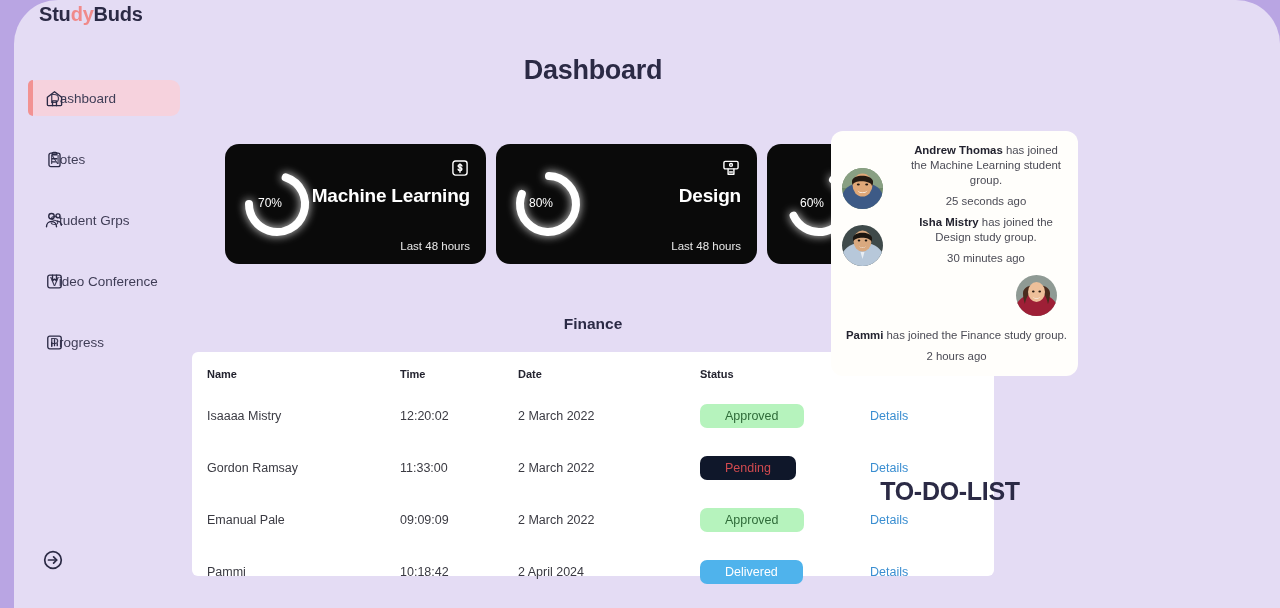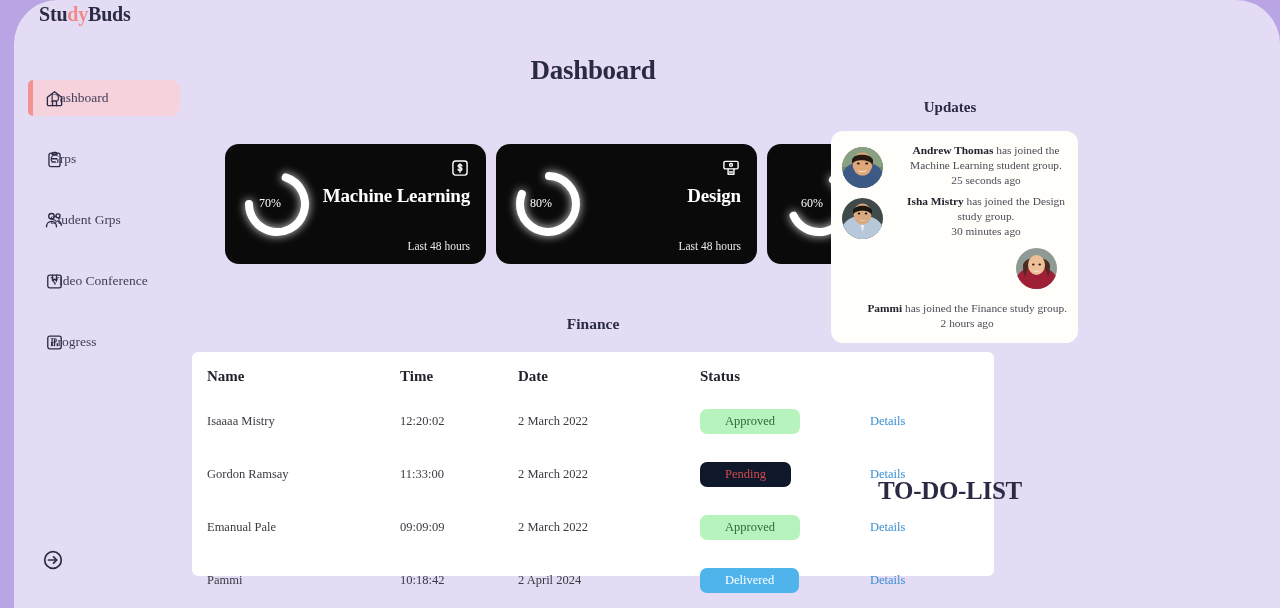--- a/index.html
+++ b/index.html
@@ -14,21 +14,20 @@
     font-family: "Liberation Sans", sans-serif;
     background: #b9a5e3;
   }
 
   
   #app {
     position: relative;
     width: 1280px;
     height: 608px;
     background: #b9a5e3;
-    font-family: Liberation Serif, serif;
   }
 
   #panel {
     position: absolute;
     left: 14px;
     top: 0;
     width: 1266px;
     height: 608px;
     background: #e4dcf4;
     border-radius: 44px 44px 0 0;
@@ -220,21 +219,21 @@
     width: 802px;
     height: 224px;
     background: #ffffff;
     border-radius: 6px;
   }
 
   table { width: 100%; border-collapse: collapse; }
 
   th {
     text-align: left;
-    font-size: 15px;
+    font-size: 11px;
     font-weight: bold;
     color: #23232f;
     padding: 16px 0 10px 0;
   }
   td {
     text-align: left;
     font-size: 12.5px;
     color: #3a3a42;
     padding: 14px 0;
     height: 44px;
@@ -318,20 +317,21 @@
   .update-body {
     flex: 1 1 auto;
     text-align: center;
     font-size: 11.4px;
     line-height: 15px;
     color: #4b4b55;
   }
   .update-body .who { font-weight: bold; color: #23232f; }
   .update-time {
     display: block;
+    margin-top: 6px;
     font-size: 11.4px;
     color: #4b4b55;
   }
 
   #todo-title {
     position: absolute;
     left: 0;
     top: 477px;
     width: 268px;
     text-align: center;
@@ -365,21 +365,21 @@
         </div>
 
         <div class="nav-item">
           <span class="nav-icon">
             <svg width="19" height="19" viewBox="0 0 24 24" fill="none" stroke="#2b2a45" stroke-width="1.7" stroke-linecap="round" stroke-linejoin="round">
               <rect x="5" y="4" width="14" height="17" rx="2.5"></rect>
               <path d="M9 4.5a1.5 1.5 0 0 1 1.5-1.5h3A1.5 1.5 0 0 1 15 4.5V6H9z"></path>
               <path d="M9 11h6M9 15h4"></path>
             </svg>
           </span>
-          <span class="nav-label">Grps</span>
+          <span class="nav-label">Notes</span>
         </div>
 
         <div class="nav-item">
           <span class="nav-icon">
             <svg width="20" height="20" viewBox="0 0 24 24" fill="none" stroke="#2b2a45" stroke-width="1.7" stroke-linecap="round" stroke-linejoin="round">
               <circle cx="9" cy="7.5" r="3.3"></circle>
               <path d="M3 20c0-3.6 2.7-6.2 6-6.2s6 2.6 6 6.2"></path>
               <circle cx="16.8" cy="7" r="2.4"></circle>
               <path d="M16.2 13.3c2.7.2 4.6 2.4 4.6 5.1"></path>
             </svg>
@@ -524,21 +524,20 @@
               <td class="c-action"><a class="details-link">Details</a></td>
             </tr>
           </tbody>
         </table>
       </div>
 
     </div>
 
     <div id="right-rail">
 
-      <div id="updates-title">Updates</div>
 
       <div id="updates-card">
 
         <div class="update-row">
           <div class="avatar">
             <svg width="41" height="41" viewBox="0 0 41 41">
               <rect width="41" height="41" fill="#6f8a6a"></rect>
               <rect x="0" y="0" width="41" height="20" fill="#89a083"></rect>
               <path d="M0 27c4-9 10-12 20.5-12S37 18 41 27v14H0z" fill="#3d5a86"></path>
               <ellipse cx="20.5" cy="17" rx="10" ry="11.5" fill="#e0a878"></ellipse>

